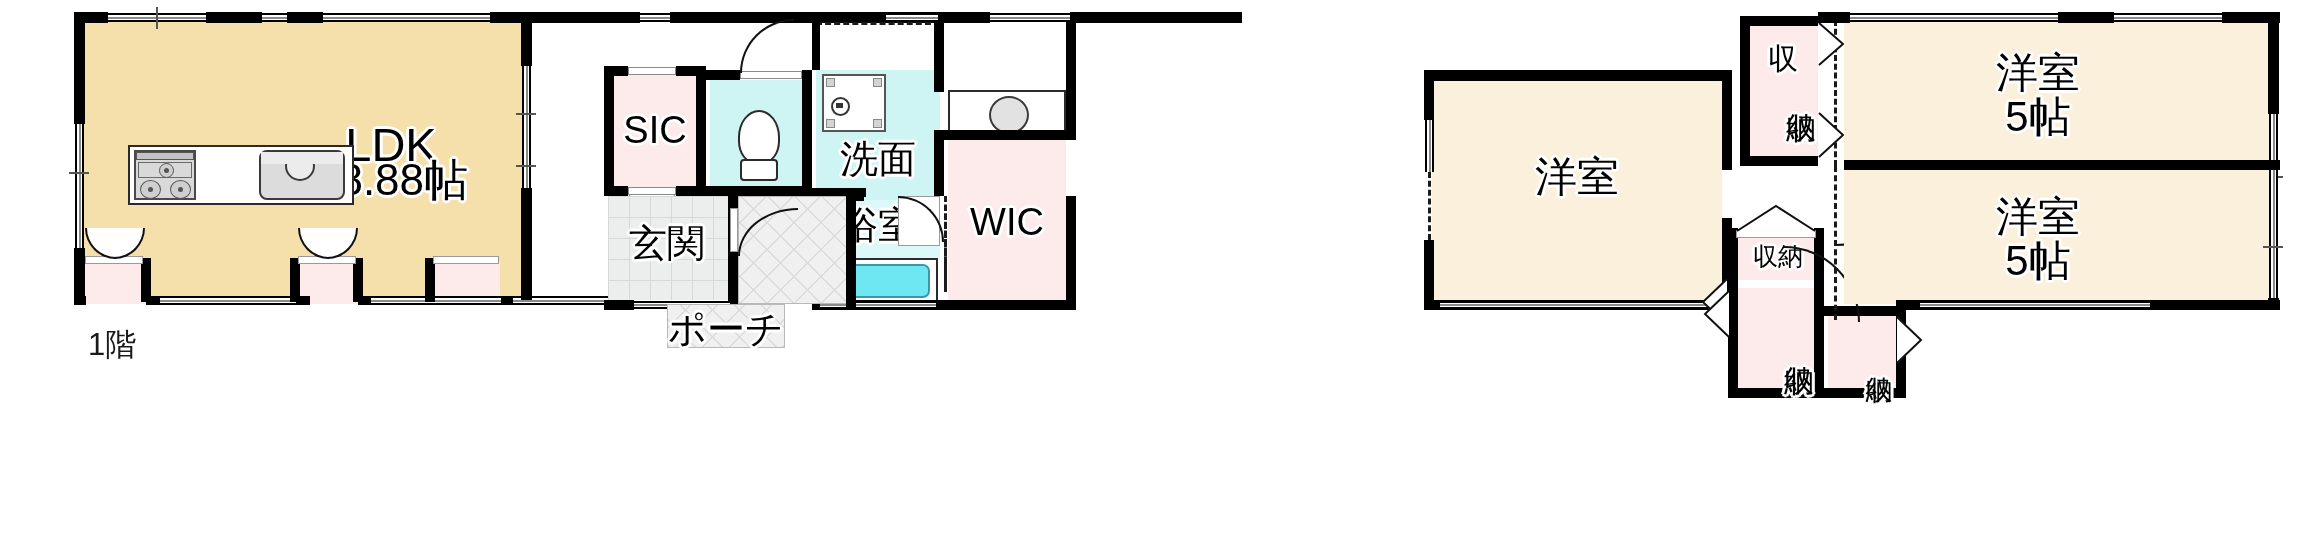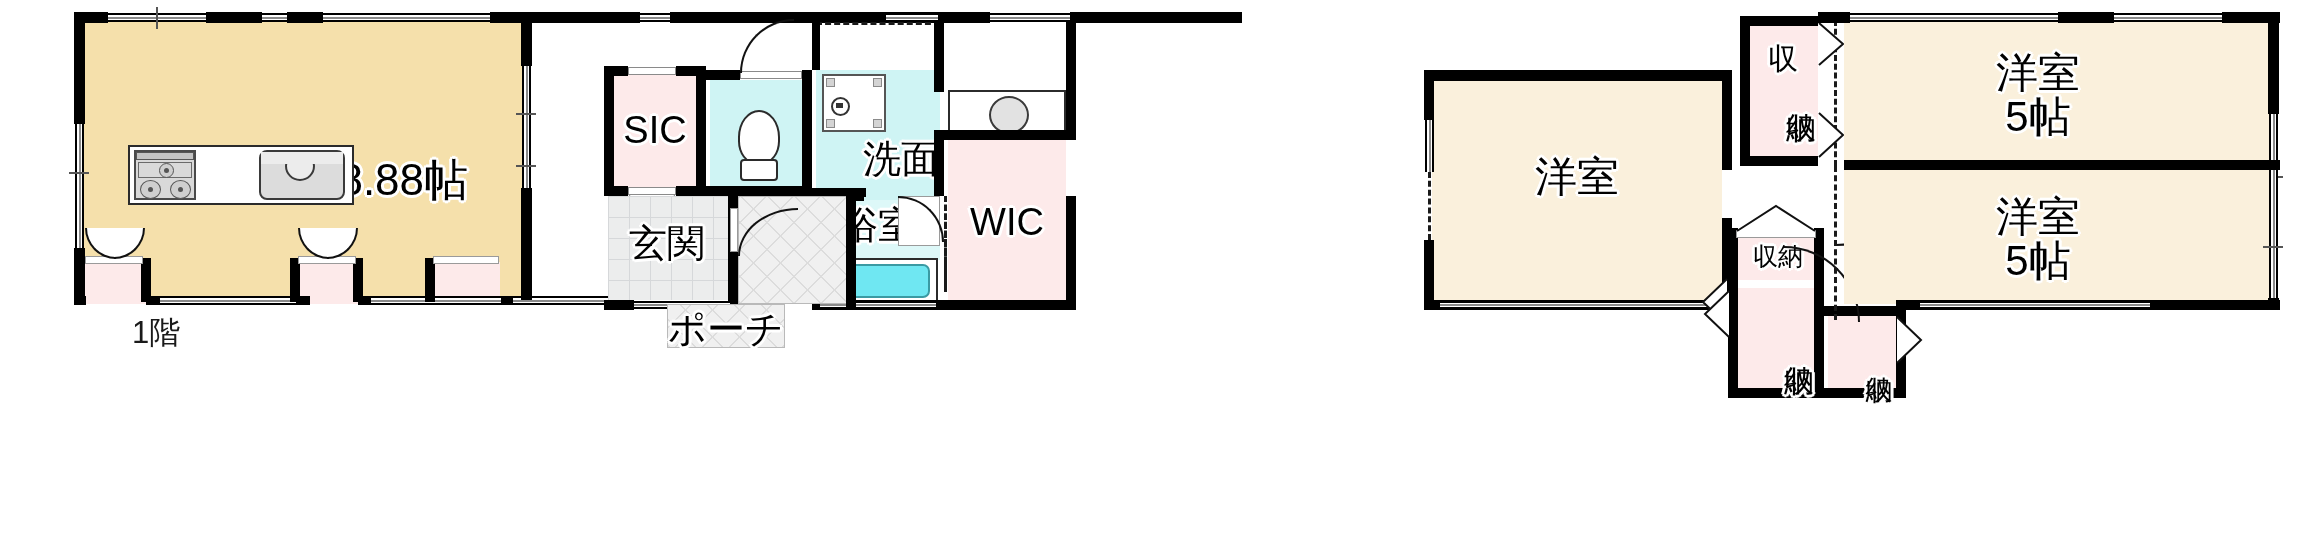--- a/index.html
+++ b/index.html
@@ -132,34 +132,35 @@
   <div class="swing br" style="left:114px;top:228px;width:29px;height:29px;"></div>
   <div class="swing bl" style="left:298px;top:228px;width:29px;height:29px;"></div>
   <div class="swing br" style="left:327px;top:228px;width:29px;height:29px;"></div>
 
   <div class="wall" style="left:521px;top:12px;width:11px;height:54px;"></div>
   <div class="win-v" style="left:522px;top:66px;width:9px;height:122px;"></div>
   <div class="tick" style="left:516px;top:113px;width:20px;height:1.5px;"></div>
   <div class="tick" style="left:516px;top:165px;width:20px;height:1.5px;"></div>
   <div class="wall" style="left:521px;top:188px;width:11px;height:112px;"></div>
 
+  <div class="label lab-ldk" style="left:311px;top:121px;width:160px;">LDK</div>
   <div class="label lab-num" style="left:291px;top:158px;width:200px;">18.88帖</div>
 
   <div class="counter" style="left:128px;top:145px;width:226px;height:60px;"></div>
   <div class="stove" style="left:134px;top:150px;width:62px;height:50px;"></div>
   <div class="stove-bar" style="left:136px;top:152px;width:58px;height:8px;"></div>
   <div class="grate" style="left:138px;top:162px;width:54px;height:16px;"></div>
   <div class="burner" style="left:159px;top:163px;width:13px;height:13px;"></div>
   <div class="burner" style="left:140px;top:180px;width:19px;height:17px;"></div>
   <div class="burner" style="left:170px;top:180px;width:19px;height:17px;"></div>
   <div class="sink" style="left:259px;top:150px;width:86px;height:50px;"></div>
   <div class="faucet" style="left:285px;top:151px;width:26px;height:26px;"></div>
   <div style="position:absolute;left:261px;top:152px;width:82px;height:12px;background:#ececec;"></div>
 
-  <div class="floorlab" style="left:88px;top:312px;margin-left:44px;">1階</div>
+  <div class="floorlab" style="left:88px;top:324px;">1階</div>
 
   <div class="wall" style="left:532px;top:12px;width:108px;height:11px;"></div>
   <div class="win-h" style="left:640px;top:13px;width:30px;height:9px;"></div>
   <div class="wall" style="left:670px;top:12px;width:320px;height:11px;"></div>
   <div class="win-h" style="left:990px;top:13px;width:80px;height:9px;"></div>
   <div class="wall" style="left:1070px;top:12px;width:172px;height:11px;"></div>
 
   <div class="room" style="left:612px;top:70px;width:86px;height:118px;background:#fdeaea;"></div>
   <div class="wall" style="left:604px;top:66px;width:10px;height:130px;"></div>
   <div class="wall" style="left:696px;top:66px;width:10px;height:130px;"></div>
@@ -193,21 +194,21 @@
     <span class="cnr" style="left:2px;top:2px;"></span>
     <span class="cnr" style="right:2px;top:2px;"></span>
     <span class="cnr" style="left:2px;bottom:2px;"></span>
     <span class="cnr" style="right:2px;bottom:2px;"></span>
     <span class="knob" style="left:7px;top:21px;"></span>
   </div>
   <div class="win-h" style="left:886px;top:13px;width:52px;height:9px;"></div>
 
   <div class="room" style="left:816px;top:196px;width:124px;height:64px;background:#cff4f4;"></div>
   <div class="wall" style="left:806px;top:188px;width:60px;height:9px;"></div>
-  <div class="label lab-mid" style="left:817px;top:140px;width:122px;padding-left:23px;">洗面</div>
+  <div class="label lab-mid" style="left:817px;top:140px;width:122px;">洗面</div>
 
   <div class="room" style="left:816px;top:200px;width:124px;height:60px;background:#ddf8f8;"></div>
   <div class="wall" style="left:806px;top:192px;width:58px;height:9px;"></div>
   <div class="label lab-mid" style="left:817px;top:206px;width:122px;">浴室</div>
 
   <div class="tubbox" style="left:818px;top:258px;width:120px;height:46px;"></div>
   <div class="tub" style="left:826px;top:264px;width:104px;height:34px;"></div>
 
   <div style="position:absolute;left:898px;top:196px;width:42px;height:50px;background:#fff;border:1.5px solid #9a9a9a;box-sizing:border-box;"></div>
   <div class="swing tr swing-nofill" style="left:898px;top:196px;width:44px;height:44px;"></div>

